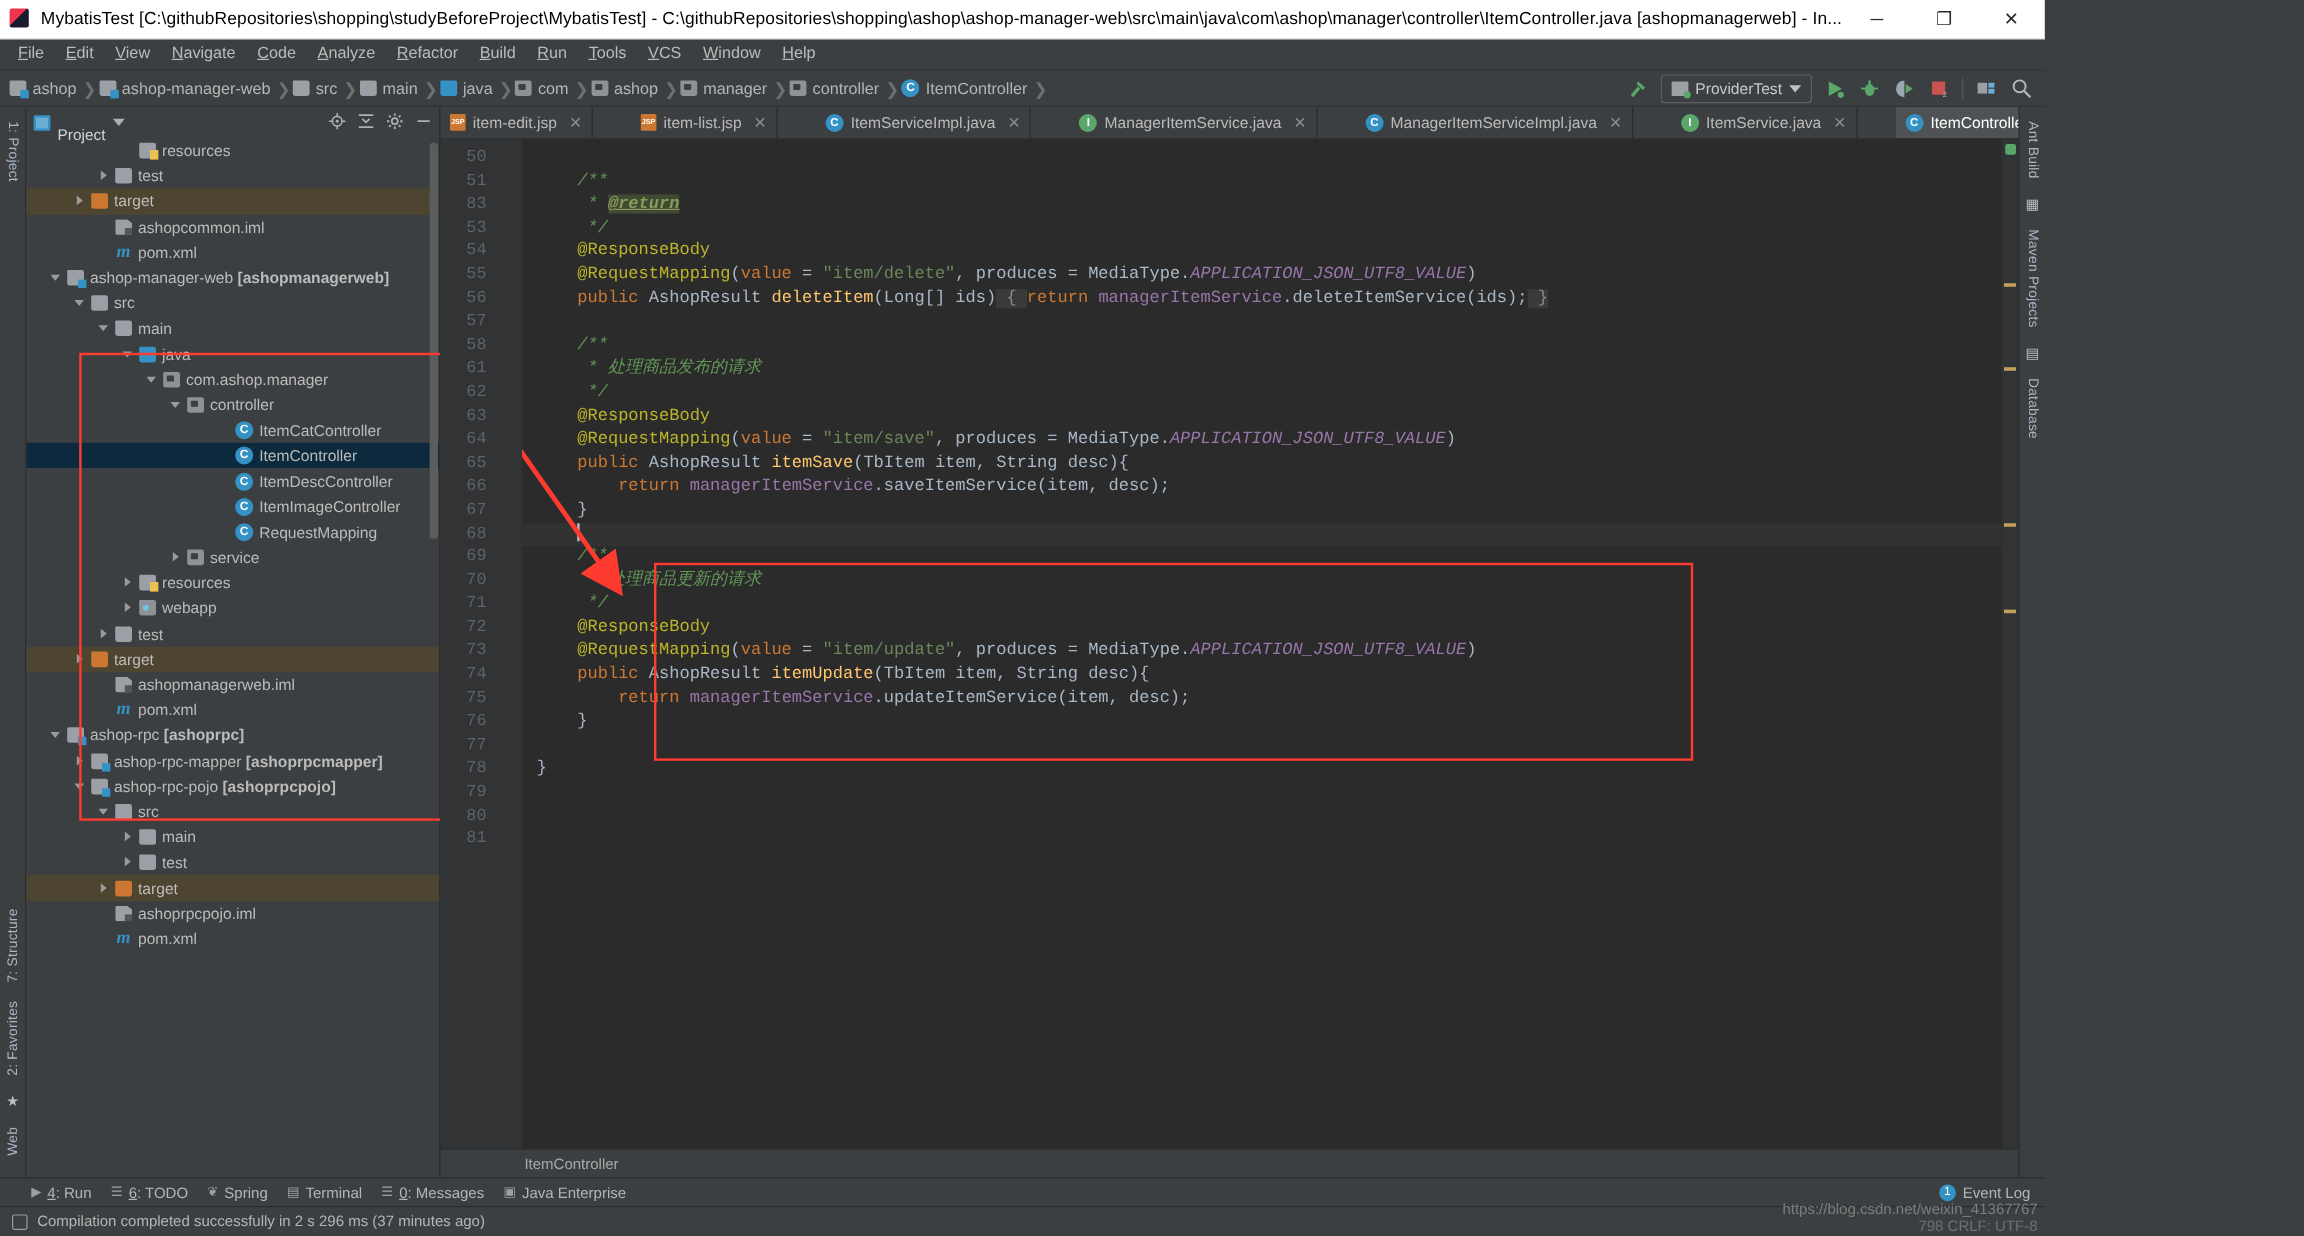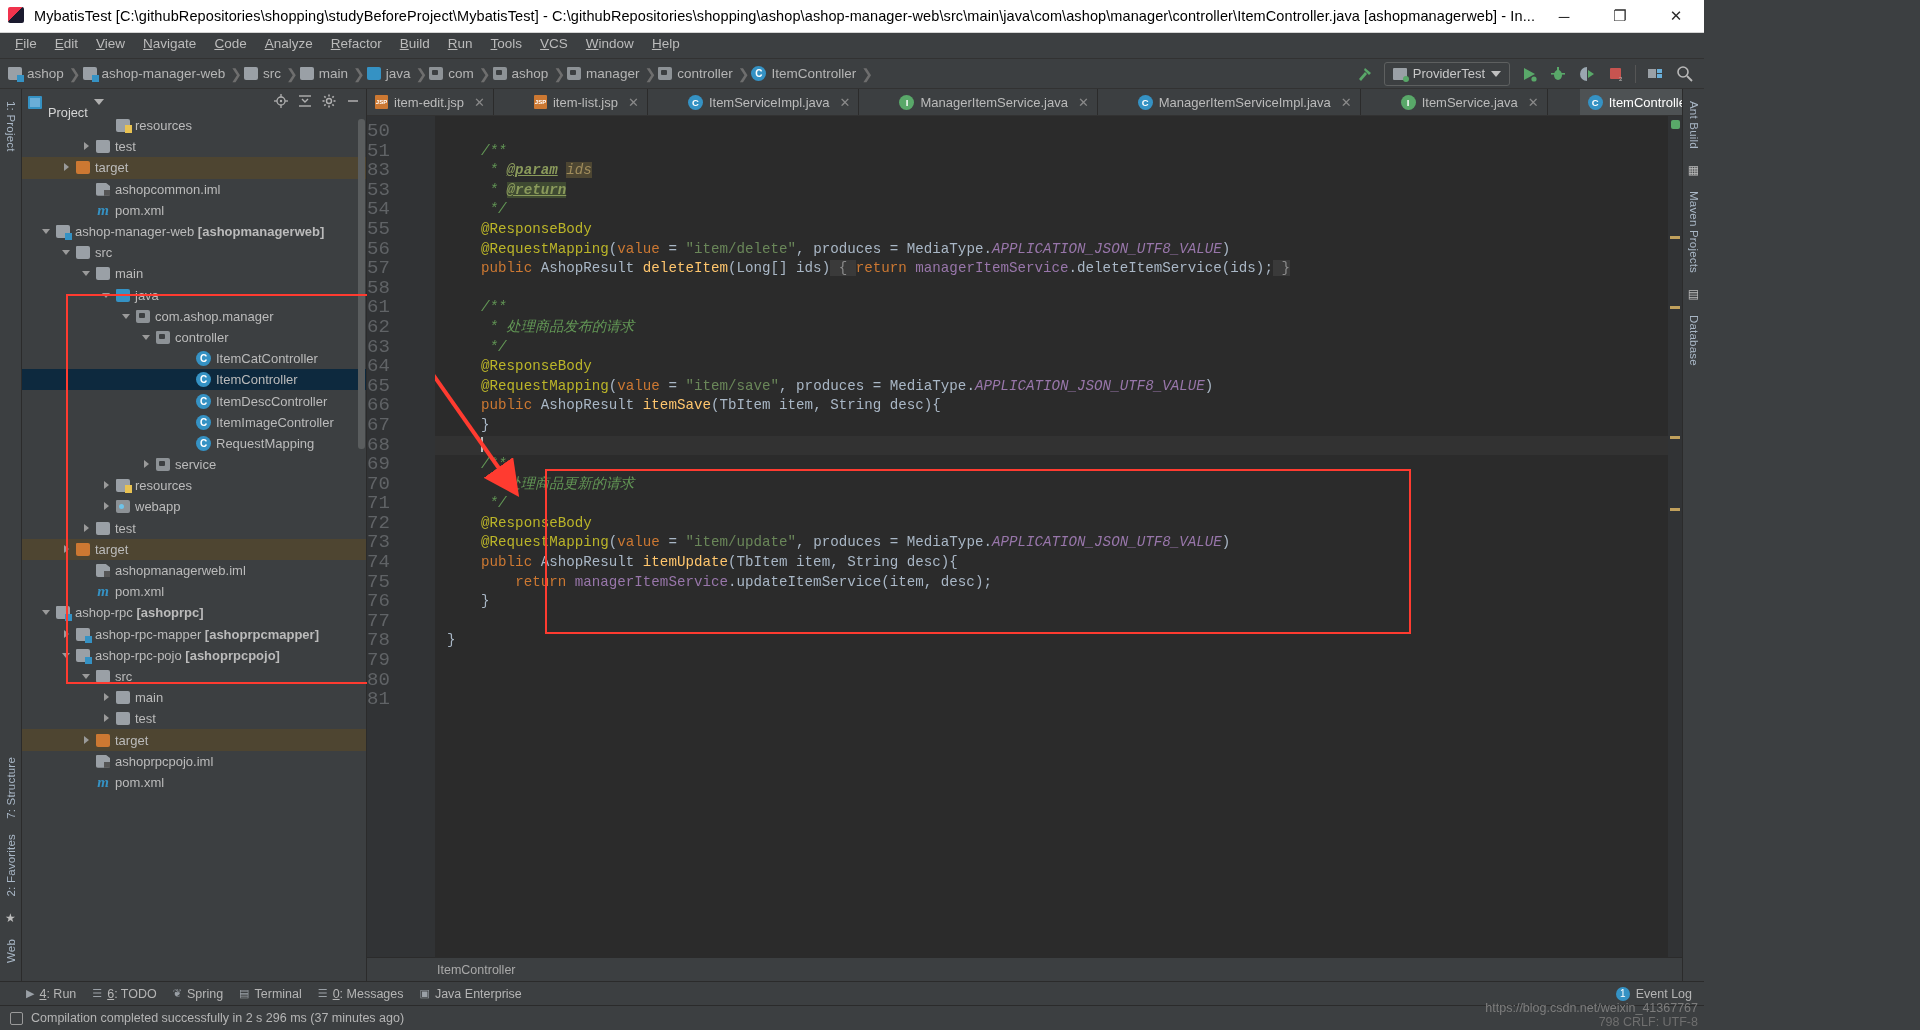--- a/index.html
+++ b/index.html
@@ -125,21 +125,21 @@
   .tab.active { background:#4e5254; color:#ffffff; }
   .tab .x { color:#8a8a8a; font-size:13px; margin-left:4px; }
   .tab-ico-jsp{width:13px;height:14px;background:#cc7832;border-radius:1px;font-size:6px;color:#fff;text-align:center;line-height:14px;font-weight:bold;flex:0 0 13px;}
   .tab-ico-class{width:15px;height:15px;border-radius:50%;background:#3592c4;color:#fff;font-size:9.5px;line-height:15px;text-align:center;font-weight:bold;flex:0 0 15px;}
   .tab-ico-iface{width:15px;height:15px;border-radius:50%;background:#59a869;color:#fff;font-size:9.5px;line-height:15px;text-align:center;font-weight:bold;flex:0 0 15px;}
   .tabstrip-right{margin-left:auto;display:flex;align-items:center;gap:5px;padding:0 6px;color:#aaa;font-size:11px;flex:0 0 auto;}
 
   .code-wrap { flex:1 1 auto; display:flex; min-height:0; position:relative; background:#2b2b2b; }
   .gutter {
     width: 68px; flex:0 0 68px; background:#313335; color:#606366;
-    font-family: "Liberation Mono", monospace; font-size:19px; text-align:left;
+    font-family: "Liberation Mono", monospace; font-size:14px; text-align:center;
     padding-top:6px; user-select:none;
   }
   .gline { height:19.6px; line-height:19.6px; padding-right:8px; position:relative;}
   .fold { position:absolute; right:-16px; top:4px; width:11px; height:11px; }
   .fold .sq{width:9px;height:9px;border:1px solid #8b8b8b;position:absolute;left:0;top:0;}
   .fold .sq:after{content:'';position:absolute;left:2px;top:3.5px;width:5px;height:1px;background:#8b8b8b;}
   .fold .sq.plus:before{content:'';position:absolute;left:3.5px;top:2px;width:1px;height:5px;background:#8b8b8b;}
   .fold .up{width:9px;height:9px;position:absolute;left:0;top:0;border:1px solid #8b8b8b;border-top:none;}
   .fold .up:after{content:'';position:absolute;left:1px;top:-1px;width:0;height:0;border-bottom:4px solid #8b8b8b;border-left:3.5px solid transparent;border-right:3.5px solid transparent;}
 
@@ -711,33 +711,33 @@
           <svg class="arrow-svg" width="800" height="700">
             <defs>
               <marker id="ah" markerWidth="9" markerHeight="9" refX="2" refY="4.5" orient="auto">
                 <polygon points="0,0 9,4.5 0,9" fill="#ff3b30"></polygon>
               </marker>
             </defs>
             <line x1="-8" y1="250" x2="68" y2="358" stroke="#ff3b30" stroke-width="4" marker-end="url(#ah)"></line>
           </svg>
         <div class="cline">&nbsp;</div>
             <div class="cline">    <span class="cmt">/**</span></div>
-            <div class="cline">     <span class="cmt">* </span><span class="cmt-tag">@param</span><span class="cmt"> </span><span class="cmt-param">ids</span></div>
             <div class="cline">     <span class="cmt">* </span><span class="cmt-tag cmt-ret">@return</span></div>
             <div class="cline">     <span class="cmt">*/</span></div>
             <div class="cline">    <span class="ann">@ResponseBody</span></div>
             <div class="cline">    <span class="ann">@RequestMapping</span><span class="plain">(</span><span class="kw">value</span><span class="plain"> = </span><span class="str">"item/delete"</span><span class="plain">, produces = MediaType.</span><span class="static">APPLICATION_JSON_UTF8_VALUE</span><span class="plain">)</span></div>
             <div class="cline">    <span class="kw">public</span><span class="plain"> AshopResult </span><span class="meth">deleteItem</span><span class="plain">(Long[] ids)</span><span class="inline-hint"> { </span><span class="kw">return</span><span class="plain"> </span><span class="field">managerItemService</span><span class="plain">.deleteItemService(ids);</span><span class="inline-hint"> }</span></div>
             <div class="cline">&nbsp;</div>
             <div class="cline">    <span class="cmt">/**</span></div>
             <div class="cline">     <span class="cmt">* 处理商品发布的请求</span></div>
             <div class="cline">     <span class="cmt">*/</span></div>
             <div class="cline">    <span class="ann">@ResponseBody</span></div>
             <div class="cline">    <span class="ann">@RequestMapping</span><span class="plain">(</span><span class="kw">value</span><span class="plain"> = </span><span class="str">"item/save"</span><span class="plain">, produces = MediaType.</span><span class="static">APPLICATION_JSON_UTF8_VALUE</span><span class="plain">)</span></div>
             <div class="cline">    <span class="kw">public</span><span class="plain"> AshopResult </span><span class="meth">itemSave</span><span class="plain">(TbItem item, String desc){</span></div>
+            <div class="cline">        <span class="kw">return</span><span class="plain"> </span><span class="field">managerItemService</span><span class="plain">.saveItemService(item, desc);</span></div>
             <div class="cline">    <span class="plain">}</span></div>
             <div class="cline caretline">    <span class="caret-bar"></span></div>
             <div class="cline">    <span class="cmt">/**</span></div>
             <div class="cline">     <span class="cmt">* 处理商品更新的请求</span></div>
             <div class="cline">     <span class="cmt">*/</span></div>
             <div class="cline">    <span class="ann">@ResponseBody</span></div>
             <div class="cline">    <span class="ann">@RequestMapping</span><span class="plain">(</span><span class="kw">value</span><span class="plain"> = </span><span class="str">"item/update"</span><span class="plain">, produces = MediaType.</span><span class="static">APPLICATION_JSON_UTF8_VALUE</span><span class="plain">)</span></div>
             <div class="cline">    <span class="kw">public</span><span class="plain"> AshopResult </span><span class="meth">itemUpdate</span><span class="plain">(TbItem item, String desc){</span></div>
             <div class="cline">        <span class="kw">return</span><span class="plain"> </span><span class="field">managerItemService</span><span class="plain">.updateItemService(item, desc);</span></div>
             <div class="cline">    <span class="plain">}</span></div>

